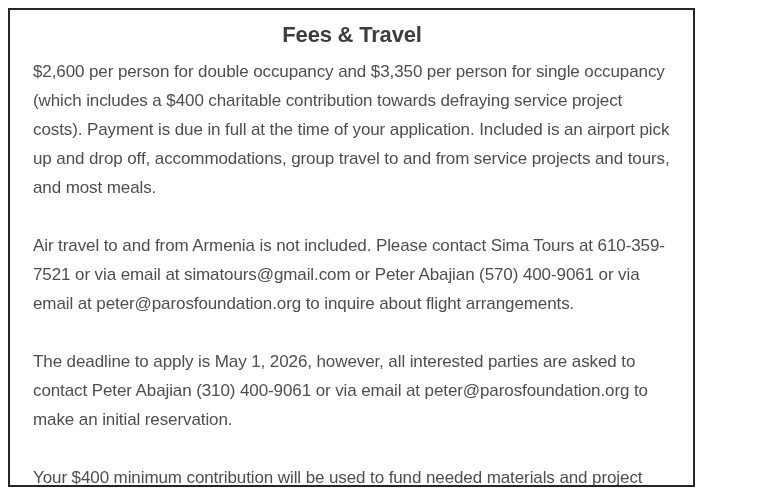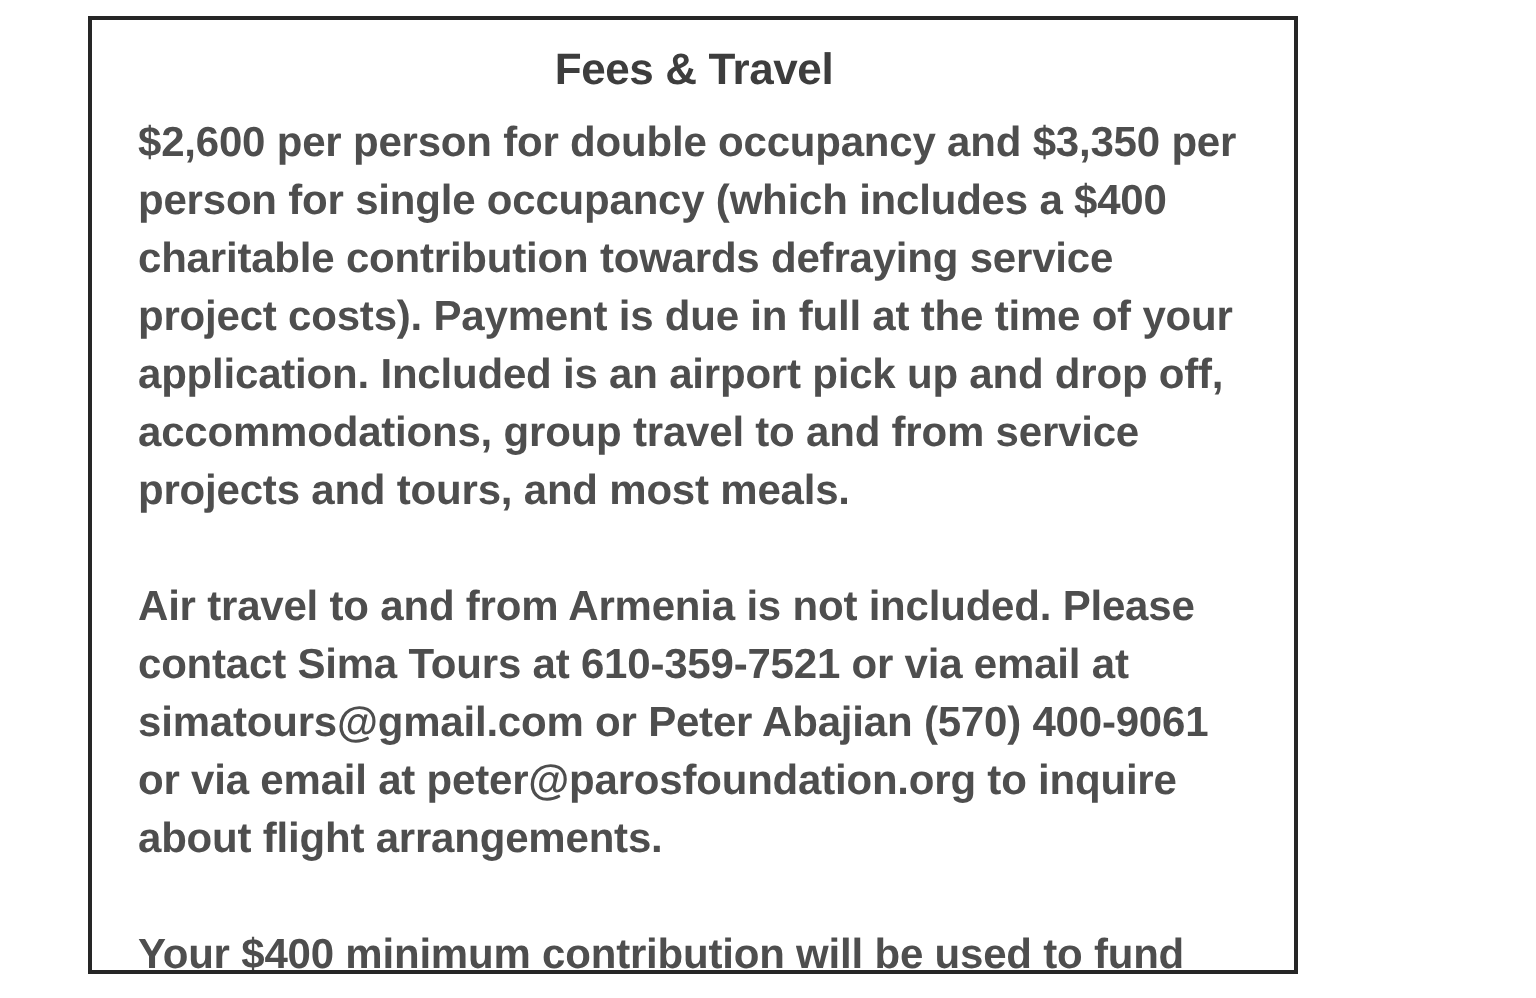--- a/index.html
+++ b/index.html
@@ -8,51 +8,50 @@
     background: #ffffff;
     width: 768px;
     height: 499px;
     font-family: "Liberation Sans", "DejaVu Sans", sans-serif;
     overflow: hidden;
   }
   .card {
     position: absolute;
     left: 8px;
     top: 8px;
-    width: 605px;
+    width: 687px;
     height: 479px;
     box-sizing: border-box;
     border: 2px solid #262626;
     background: #ffffff;
     padding: 12px 22px 10px 23px;
     overflow: hidden;
-    margin-left: 36px;
   }
   .card-title {
     margin: 0 0 9px 0;
     text-align: center;
     font-size: 22px;
     font-weight: 700;
     color: #3d3d3d;
     letter-spacing: -0.2px;
     line-height: 26px;
   }
   .card-paragraph {
     margin: 0 0 29px 0;
-    font-size: 21px;
+    font-size: 17px;
     line-height: 29px;
     color: #4e4e4e;
     letter-spacing: -0.1px;
-    font-weight: bold;
   }
   .card-paragraph:last-child {
     margin-bottom: 0;
   }
 </style>
 </head>
 <body>
 
 <div class="card">
   <h1 class="card-title">Fees &amp; Travel</h1>
   <p class="card-paragraph">$2,600 per person for double occupancy and $3,350 per person for single occupancy (which includes a $400 charitable contribution towards defraying service project costs). Payment is due in full at the time of your application. Included is an airport pick up and drop off, accommodations, group travel to and from service projects and tours, and most meals.</p>
   <p class="card-paragraph">Air travel to and from Armenia is not included. Please contact Sima Tours at 610-359-7521 or via email at simatours@gmail.com or Peter Abajian (570) 400-9061 or via email at peter@parosfoundation.org to inquire about flight arrangements.</p>
+  <p class="card-paragraph">The deadline to apply is May 1, 2026, however, all interested parties are asked to contact Peter Abajian (310) 400-9061 or via email at peter@parosfoundation.org to make an initial reservation.</p>
   <p class="card-paragraph">Your $400 minimum contribution will be used to fund needed materials and project expenses we will implement over the summer.</p>
 </div>
 
 </body></html>

